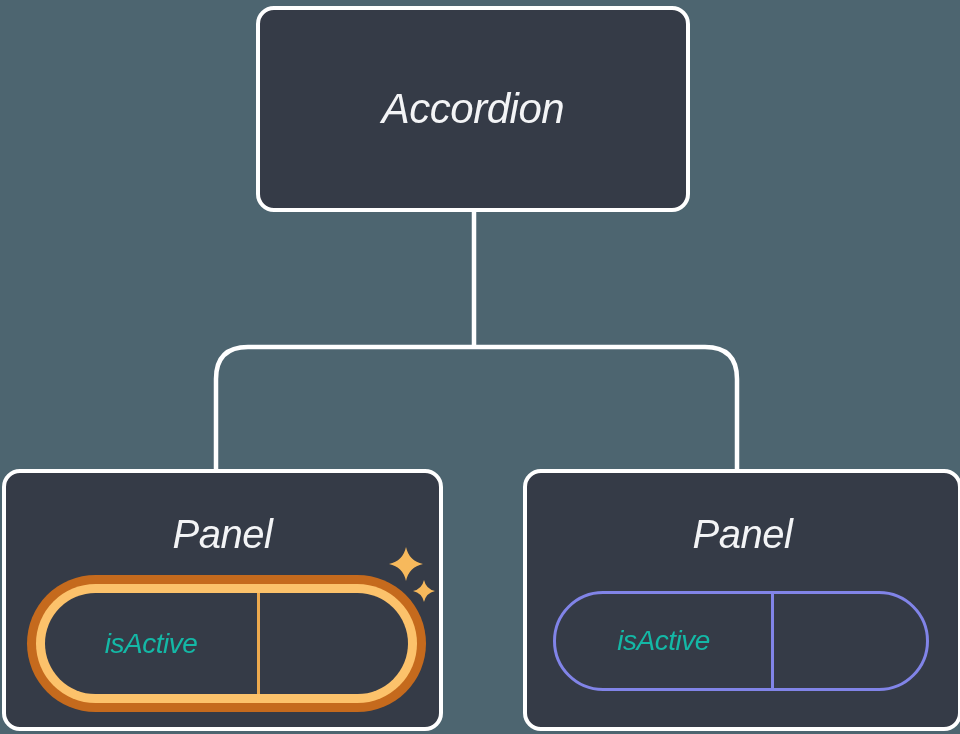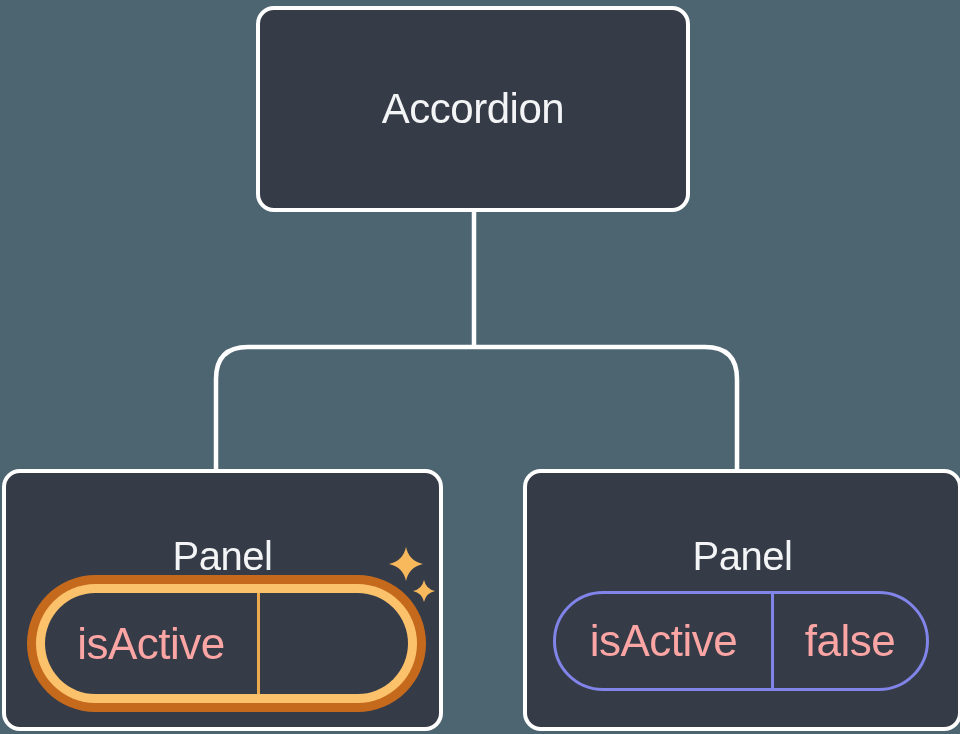--- a/index.html
+++ b/index.html
@@ -3,20 +3,21 @@
 <meta charset="utf-8">
 <style>
   html,body{margin:0;padding:0;}
   body{background:#4d6570;}
   .canvas{
     position:relative;
     width:960px;height:734px;
     background:#4d6570;
     font-family:"Liberation Sans",sans-serif;
     overflow:hidden;
+    font-style:italic;
   }
   .connector{
     position:absolute;left:0;top:0;width:960px;height:734px;
     pointer-events:none;
   }
   .node{
     position:absolute;
     background:#353b47;
     border:4px solid #ffffff;
     border-radius:18px;
@@ -29,21 +30,20 @@
   .root-title{
     color:#f3f4f6;font-size:42px;font-weight:500;letter-spacing:-0.5px;
   }
   #panel-left{left:2px;top:469px;width:441px;height:262px;}
   #panel-right{left:523px;top:469px;width:439px;height:262px;}
   .panel-title{
     position:absolute;top:41px;left:0;right:0;
     text-align:center;
     color:#f3f4f6;font-size:40px;font-weight:500;line-height:40px;
     letter-spacing:-0.5px;
-    margin-top:22px;
   }
   
   .ring-outer{
     position:absolute;left:21px;top:102px;width:399px;height:137px;
     background:#c56a1d;border-radius:999px;
     padding:9px;box-sizing:border-box;
   }
   .ring-inner{
     width:100%;height:100%;
     background:#fcc26b;border-radius:999px;
@@ -56,21 +56,21 @@
   }
   .pill-dark .cell-name{
     width:212px;
     border-right:3px solid #eda94e;
   }
   .cell{
     display:flex;align-items:center;justify-content:center;
   }
   .cell-rest{flex:1;}
   .prop-text{
-    color:#fca5a5;font-size:44px;font-weight:400;letter-spacing:-0.5px;
+    color:#14b8a6;font-size:28px;font-weight:400;letter-spacing:-0.5px;
   }
   .prop-text.bold{font-weight:700;}
   
   .pill-plain{
     position:absolute;left:26px;top:118px;width:376px;height:100px;
     border:3px solid #8184e8;border-radius:999px;
     box-sizing:border-box;
     display:flex;align-items:stretch;overflow:hidden;
   }
   .pill-plain .cell-name{
@@ -113,19 +113,16 @@
     <path fill="#f7b95c" d="M21,7 Q24,21 38,24 Q24,27 21,41 Q18,27 4,24 Q18,21 21,7 Z"></path>
     <path fill="#f7b95c" d="M39,40 Q41,49 50,51 Q41,53 39,62 Q37,53 28,51 Q37,49 39,40 Z"></path>
   </svg>
 
   <div class="node" id="panel-right">
     <div class="panel-title">Panel</div>
     <div class="pill-plain">
       <div class="cell cell-name">
         <span class="prop-text">isActive</span>
       </div>
-      <div class="cell cell-rest">
-        <span class="prop-text">false</span>
-      </div>
     </div>
   </div>
 
 </div>
 
 </body></html>

